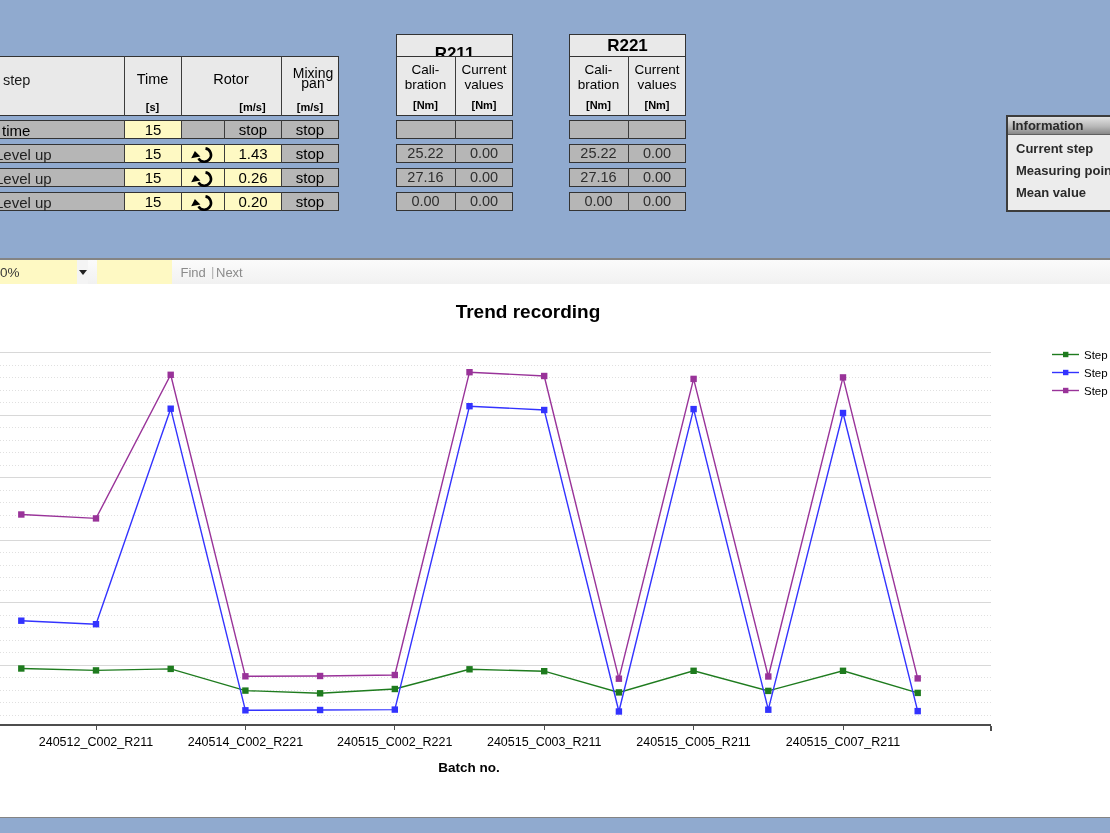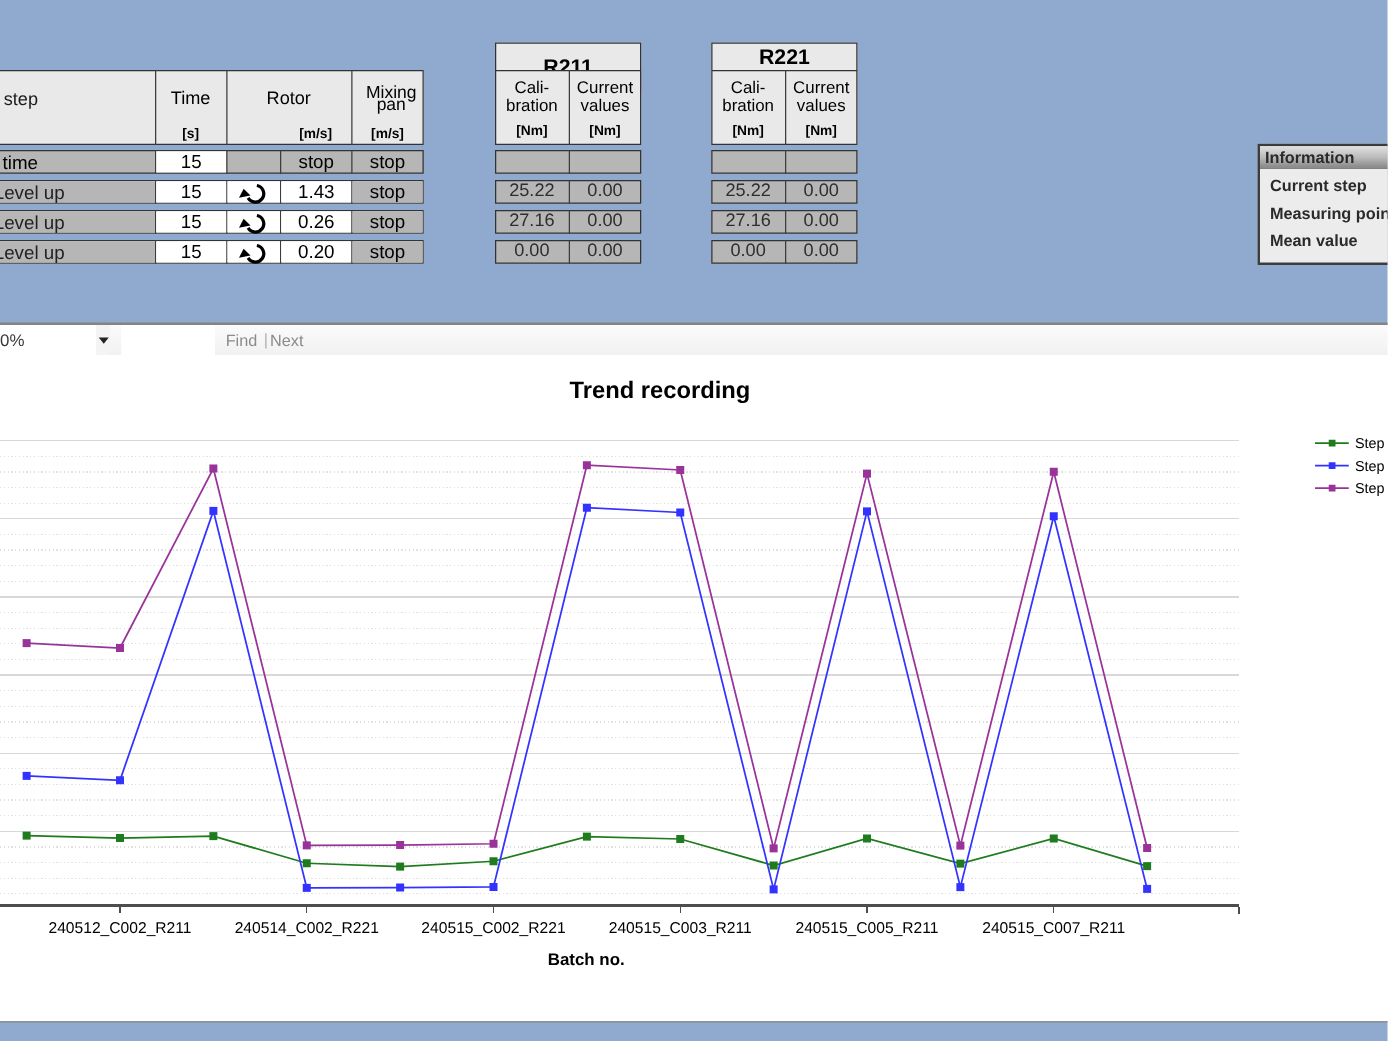--- a/index.html
+++ b/index.html
@@ -2,21 +2,21 @@
 <html><head>
 <meta charset="utf-8">
 <style>
 html,body{margin:0;padding:0;width:1110px;height:833px;overflow:hidden;
   font-family:"Liberation Sans",sans-serif;background:#fff;}
 .abs{position:absolute;}
 .cell{position:absolute;box-sizing:border-box;}
 #topband{left:0;top:0;width:1110px;height:258px;background:#90aacf;border-bottom:2px solid #848484;overflow:hidden;}
 .tblrow{position:absolute;box-sizing:border-box;border:1.5px solid #333;}
 .gray{background:#b6b6b6;}
-.white{background:#ffffff;}
+.white{background:#fef9c3;}
 .hdr{background:#e9e9e9;}
 .ct{display:flex;align-items:center;justify-content:center;}
 </style>
 </head>
 <body>
 <div class="abs" id="topband">
   <div class="tblrow hdr" style="left:-150px;top:56px;width:489px;height:59.5px;"></div>
   <div class="abs" style="left:3px;top:71.5px;font-size:14.5px;color:#1a1a1a;">step</div>
   <div class="abs" style="left:124px;top:56px;width:1px;height:59.5px;background:#3c3c3c;"></div>
   <div class="abs" style="left:181px;top:56px;width:1px;height:59.5px;background:#3c3c3c;"></div>

